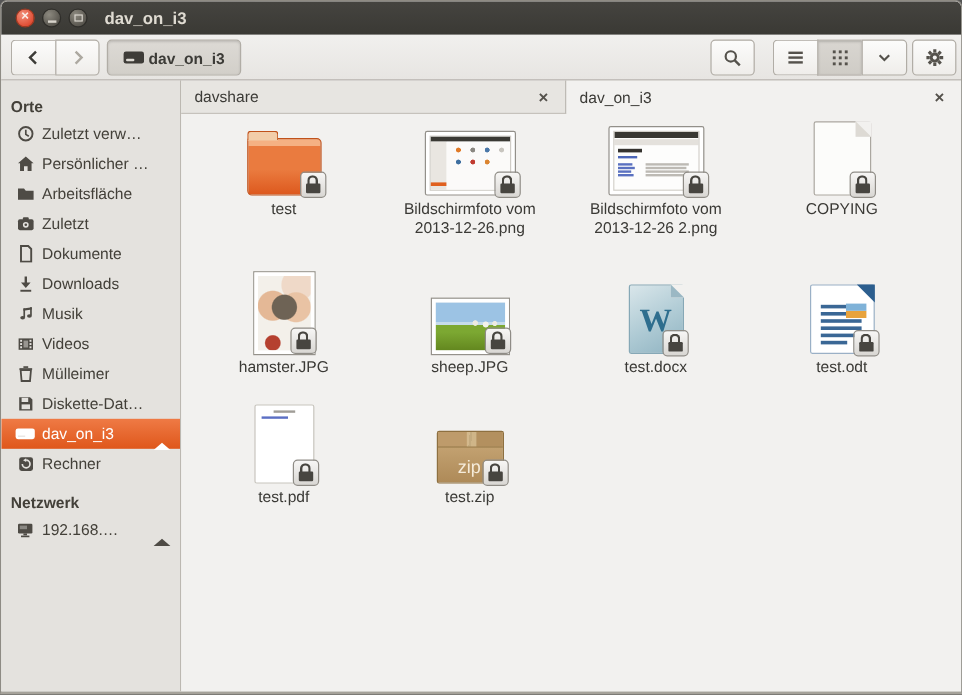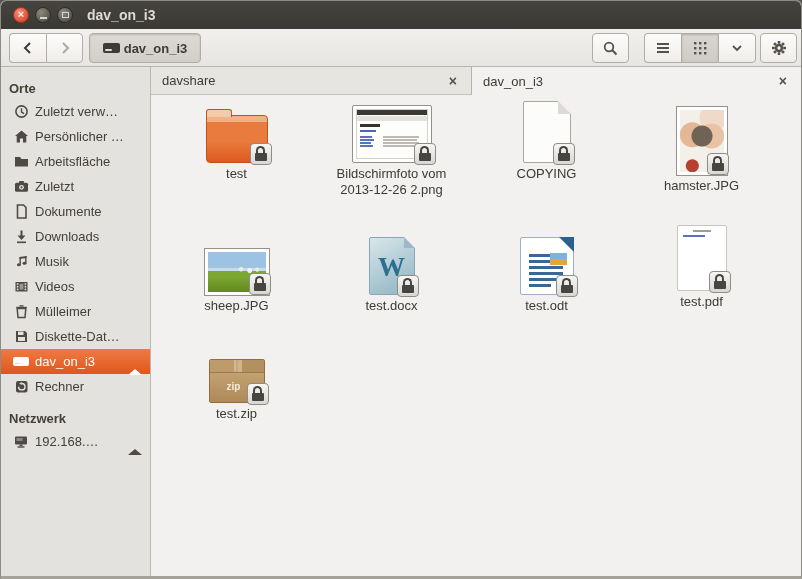--- a/index.html
+++ b/index.html
@@ -136,21 +136,21 @@
   .odt::before { content:""; position:absolute; top:-1px; right:-1px; width:0; height:0;
       border-bottom:15px solid transparent; border-right:15px solid #2C5E8E;}
   .pdfpage { width:50px; height:66px; background:#FFFFFF; border:1px solid #C8C5BE; border-radius:2px;
       background-repeat:no-repeat;
       background-image:linear-gradient(#A09D97,#A09D97), linear-gradient(#5B6FC4,#5B6FC4);
       background-size:18px 2px, 22px 2px; background-position:15px 4px, 5px 9px;}
   .zipbox { width:56px; height:44px; background:linear-gradient(#CBAB7B,#AE8A58); border:1px solid #8E7040; border-radius:2px;}
   .zipbox::before { content:""; position:absolute; left:0; right:0; top:0; height:12px;
       background:linear-gradient(96deg,#BE9B6B 48%, #8E7040 48% 52%, #B3905F 52%); border-bottom:1px solid #9A7C4C;}
   .zipbox::after { content:""; position:absolute; left:24px; top:0; width:8px; height:12px; background:#DCC59A; opacity:.7;}
-  .zipbox .ziptext { position:absolute; left:17px; top:21px; font-size:10px; font-weight:bold; color:#F5EBDA;}
+  .zipbox .ziptext { position:absolute; left:17px; top:21px; font-size:15px; font-weight:normal; color:#F5EBDA;}
 
   svg.ic { display:block; }
 </style>
 </head>
 <body>
 
 <div class="window">
 
   <div class="titlebar">
     <div class="winbtn close">
@@ -393,20 +393,38 @@
               <div class="bigicon bigfolder">
             <div class="lock">
                   <div class="shackle"></div>
                   <div class="lbody"></div>
                 </div>
           </div>
             </div>
           <div class="flabel">test</div>
         </div>
 
+        <div class="tile">
+          <div class="ia r1">
+              <div class="bigicon shot1">
+            <div class="inner">
+                  <div class="sbar"></div>
+                  <div class="srow">
+                    <div class="sside"></div>
+                    <div class="smain"></div>
+                  </div>
+                </div>
+            <div class="lock">
+                  <div class="shackle"></div>
+                  <div class="lbody"></div>
+                </div>
+          </div>
+            </div>
+          <div class="flabel">Bildschirmfoto vom 2013-12-26.png</div>
+        </div>
 
         <div class="tile">
           <div class="ia r1">
               <div class="bigicon shot2">
             <div class="inner"></div>
             <div class="lock">
                   <div class="shackle"></div>
                   <div class="lbody"></div>
                 </div>
           </div>

